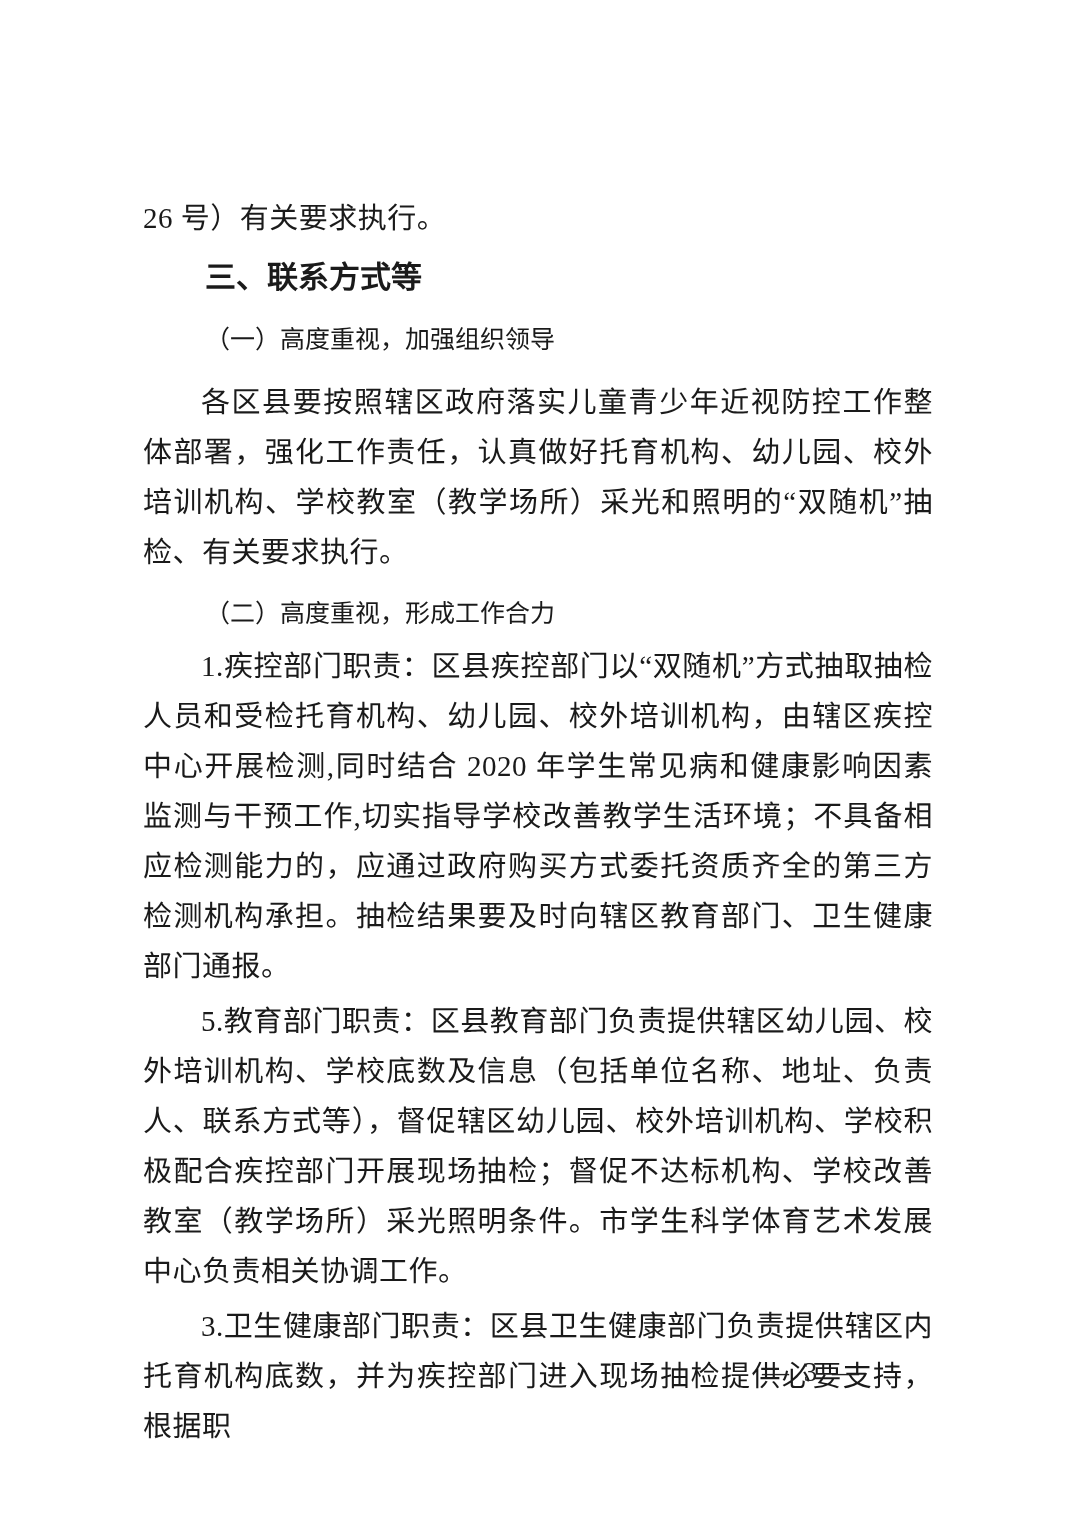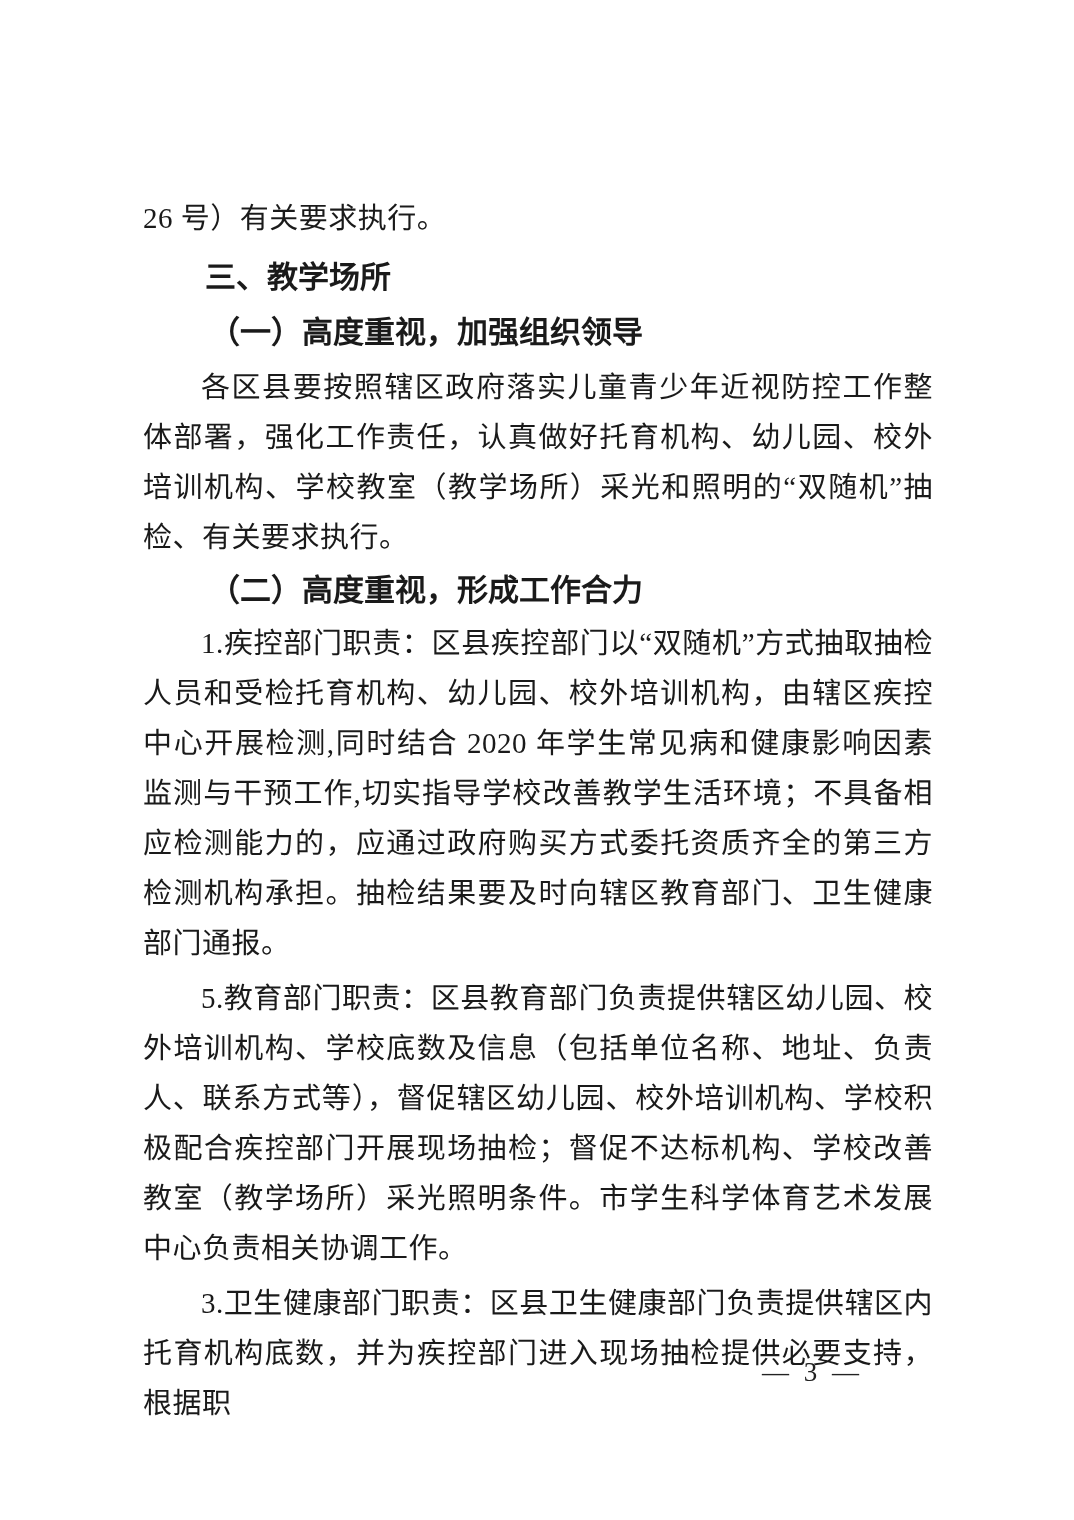--- a/index.html
+++ b/index.html
@@ -37,25 +37,25 @@
   .h-black {
     font-family: "Liberation Sans", "DejaVu Sans", sans-serif;
     font-weight: 700;
     font-size: 31px;
     line-height: 50px;
     text-indent: 2em;
     margin: 0;
   }
   .h-kai {
     font-family: "Liberation Serif", "DejaVu Serif", serif;
-    font-weight: 700;
-    font-size: 31px;
+    font-weight: 400;
+    font-size: 25px;
     line-height: 50px;
     text-indent: 2em;
-    margin: 4px;
+    margin: 12px;
   }
   .mb10 { margin-bottom: 10px; }
   .mb5  { margin-bottom: 5px; }
   .mb3  { margin-bottom: 3px; }
   .mb2  { margin-bottom: 2px; }
   .page-number {
     position: absolute;
     top: 1352px;
     right: 132px;
     font-size: 27px;
@@ -67,21 +67,21 @@
 </style>
 </head>
 <body>
 
 <div class="page">
 
   <div class="text-block">
 
     <p class="body-para mb10">26 号）有关要求执行。</p>
 
-    <p class="h-black mb5">三、教学场所</p>
+    <p class="h-black mb5">三、联系方式等</p>
 
     <p class="h-kai">（一）高度重视，加强组织领导</p>
 
     <p class="body-para indent mb3">各区县要按照辖区政府落实儿童青少年近视防控工作整体部署，强化工作责任，认真做好托育机构、幼儿园、校外培训机构、学校教室（教学场所）采光和照明的“双随机”抽检、有关要求执行。</p>
 
     <p class="h-kai mb2">（二）高度重视，形成工作合力</p>
 
     <p class="body-para indent mb5">1.疾控部门职责：区县疾控部门以“双随机”方式抽取抽检人员和受检托育机构、幼儿园、校外培训机构，由辖区疾控中心开展检测,同时结合 2020 年学生常见病和健康影响因素监测与干预工作,切实指导学校改善教学生活环境；不具备相应检测能力的，应通过政府购买方式委托资质齐全的第三方检测机构承担。抽检结果要及时向辖区教育部门、卫生健康部门通报。</p>
 
     <p class="body-para indent mb5">5.教育部门职责：区县教育部门负责提供辖区幼儿园、校外培训机构、学校底数及信息（包括单位名称、地址、负责人、联系方式等），督促辖区幼儿园、校外培训机构、学校积极配合疾控部门开展现场抽检；督促不达标机构、学校改善教室（教学场所）采光照明条件。市学生科学体育艺术发展中心负责相关协调工作。</p>

